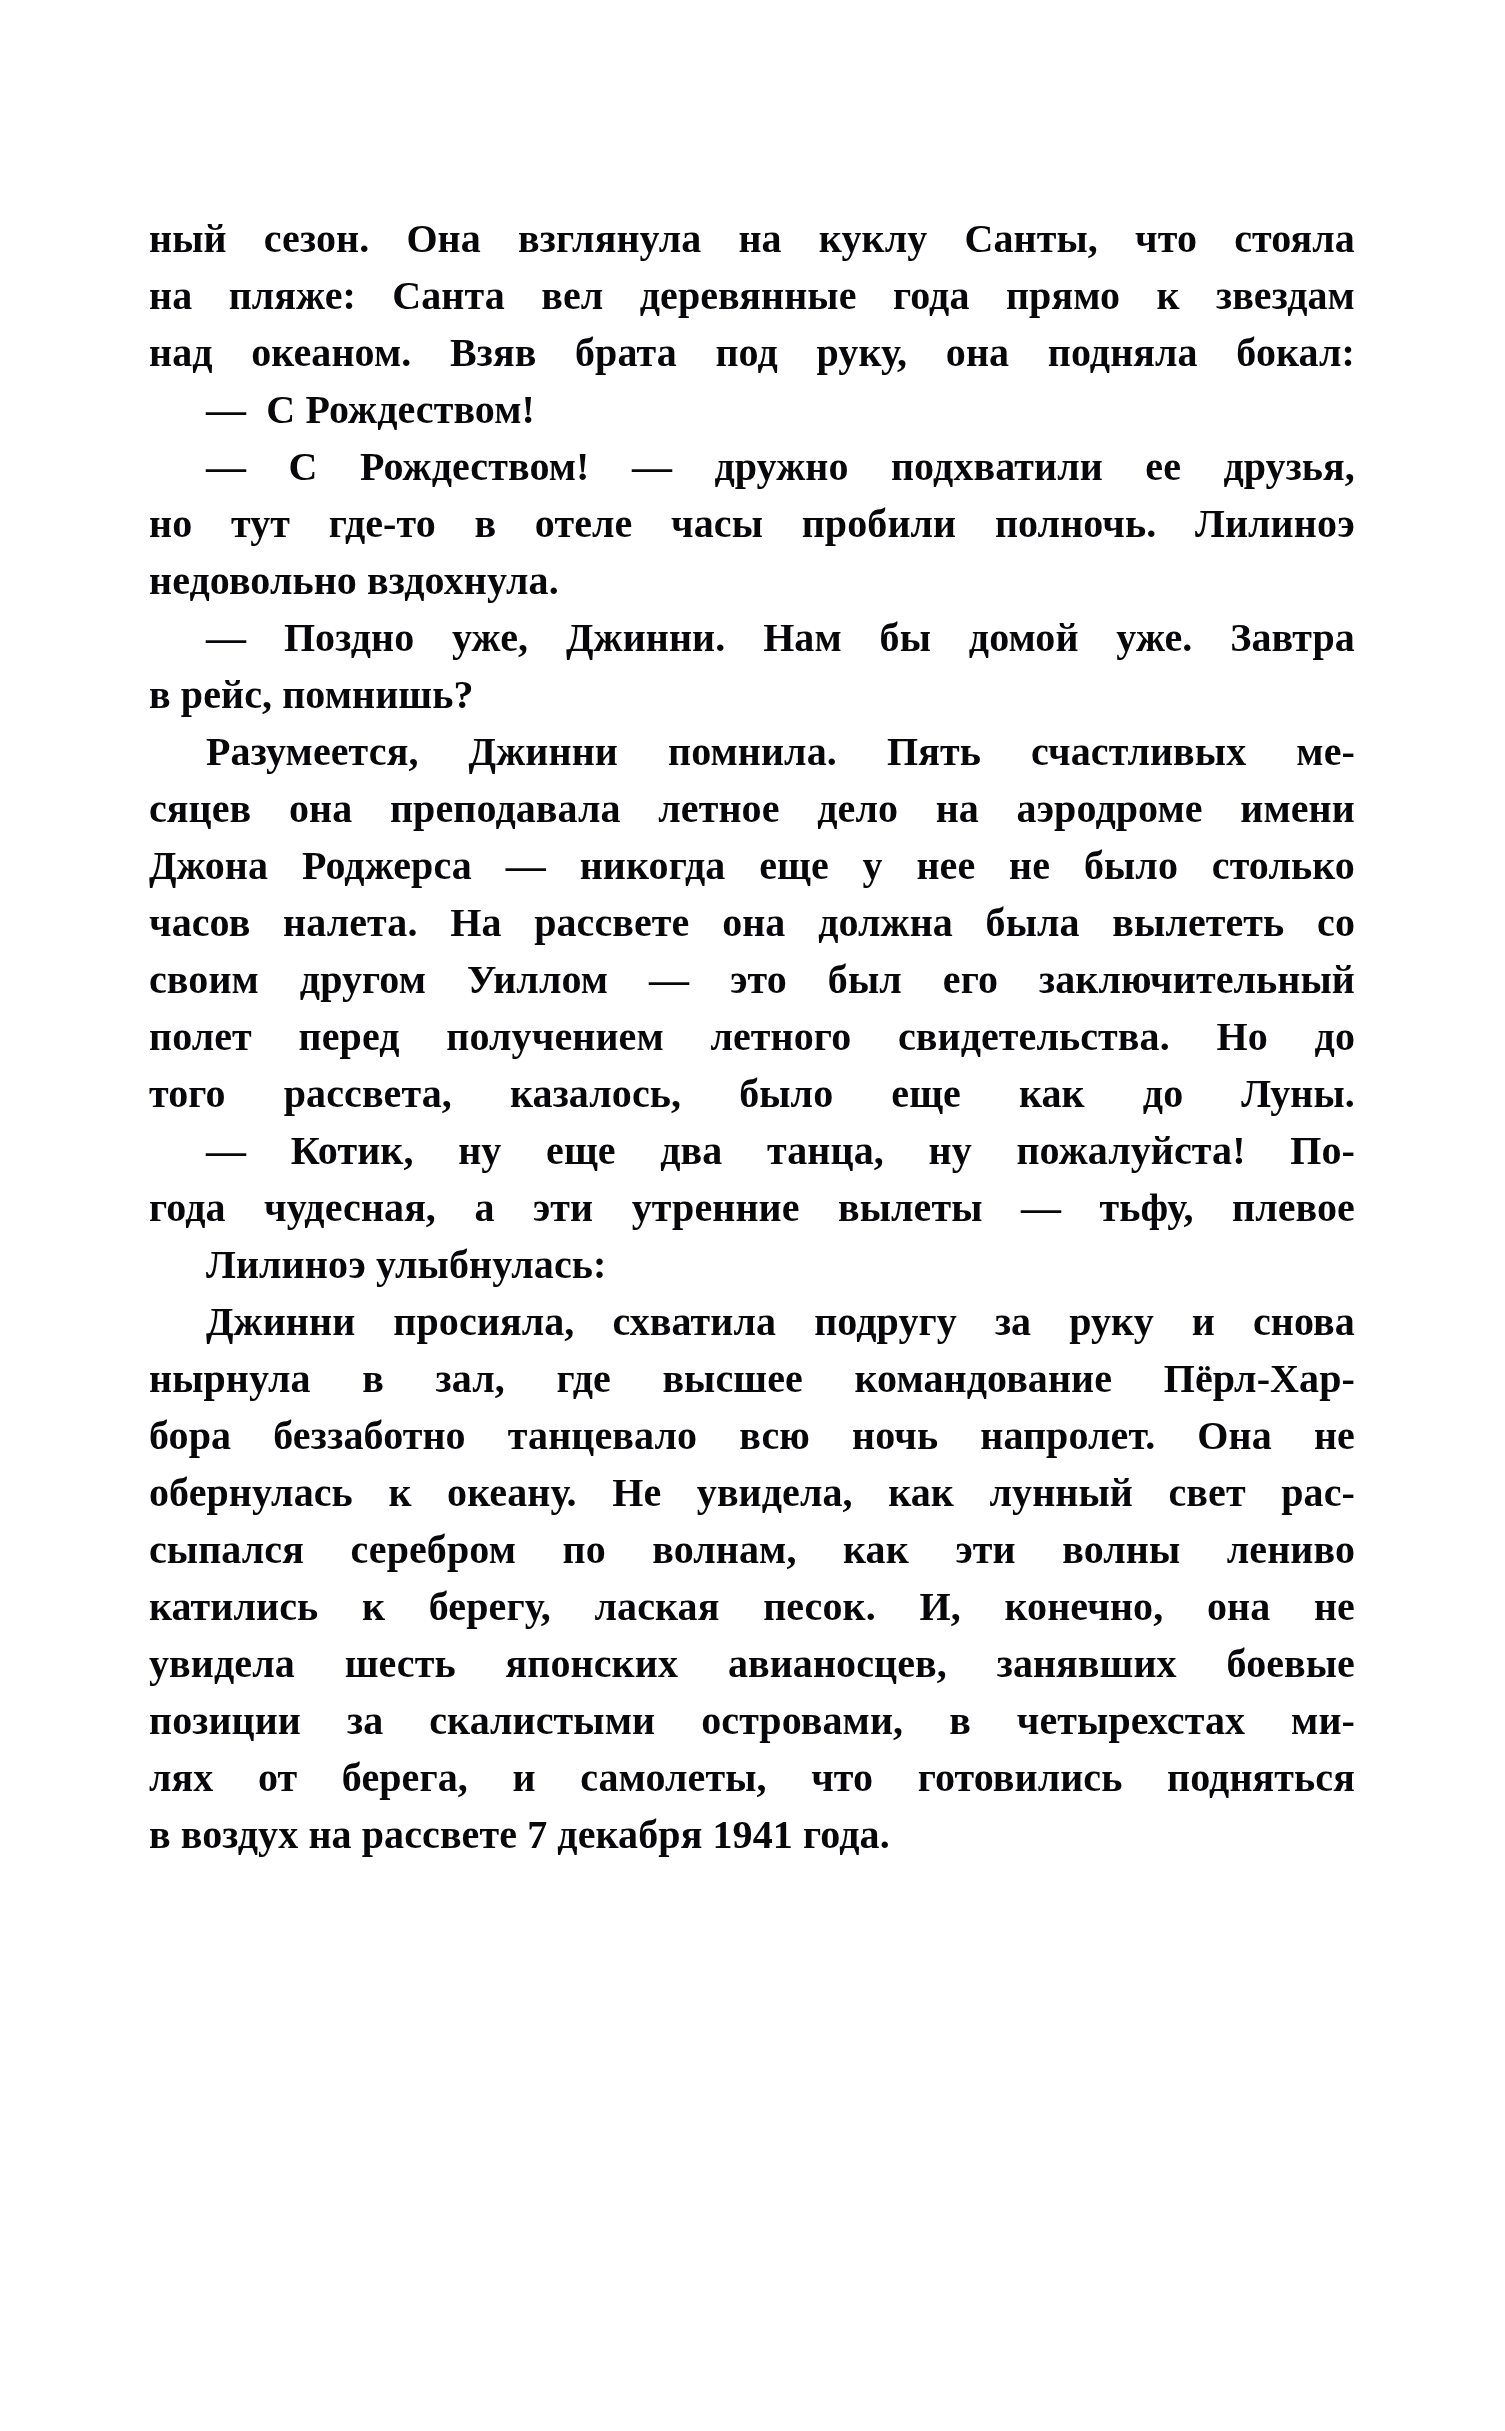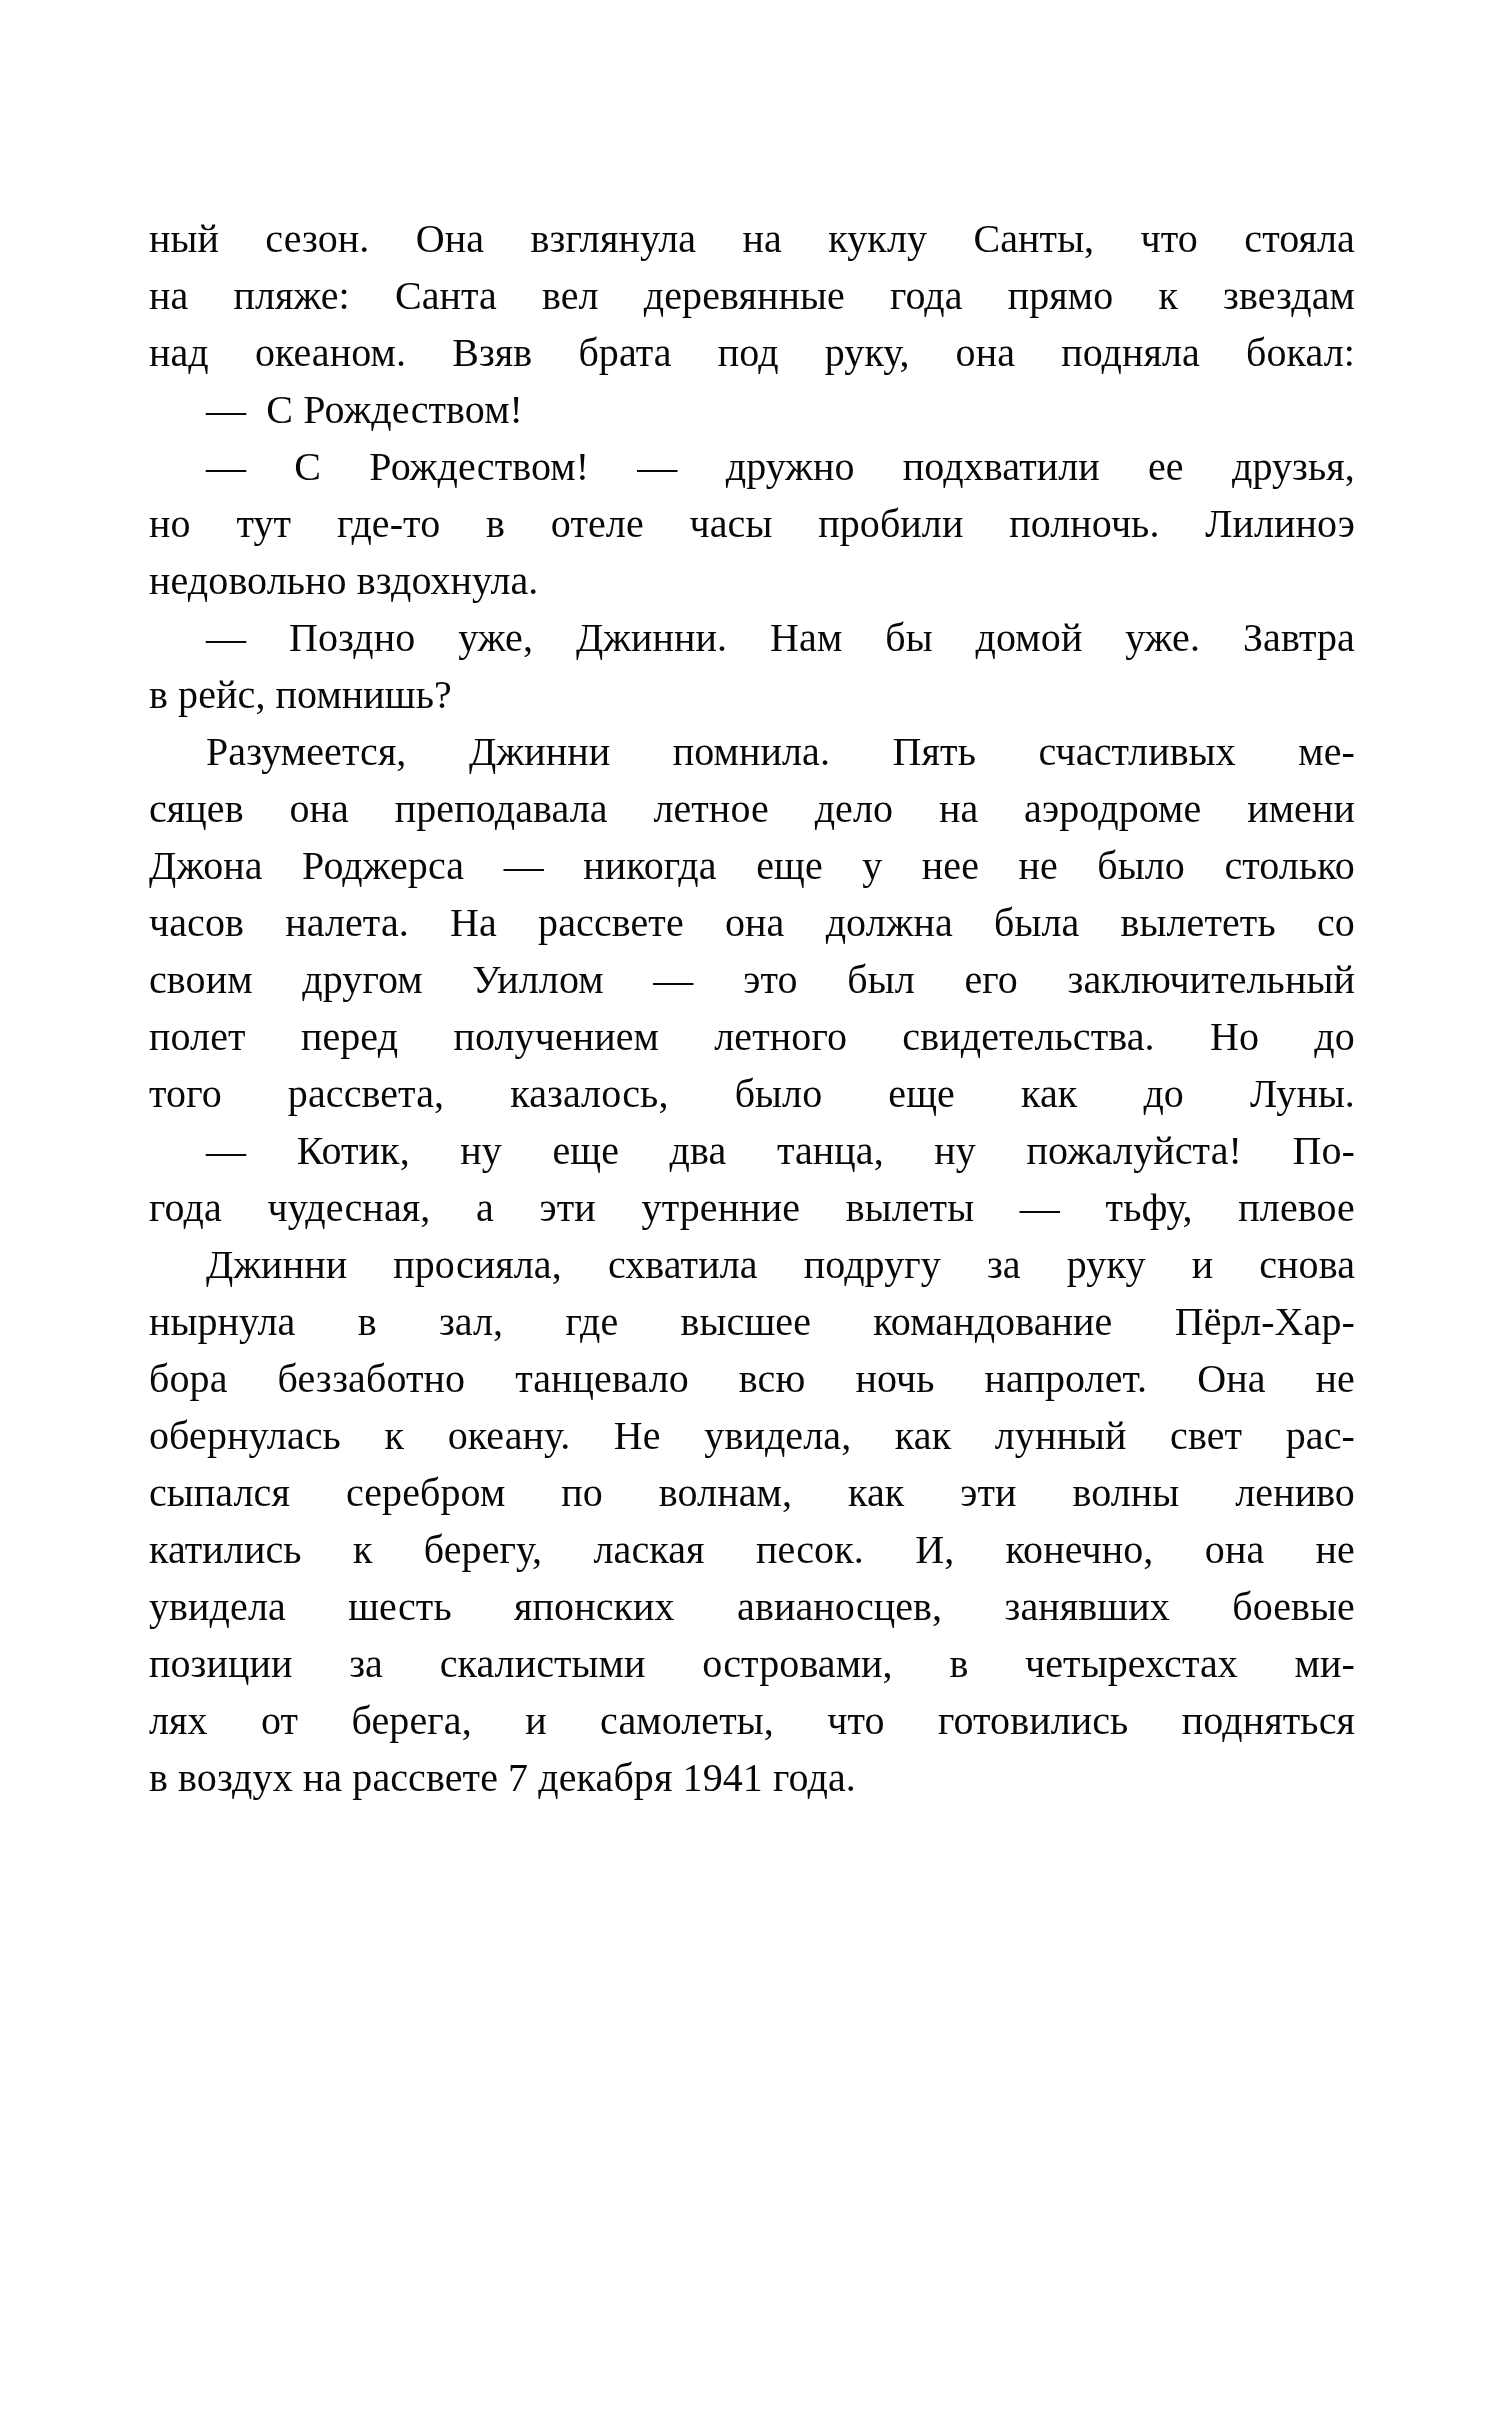--- a/index.html
+++ b/index.html
@@ -33,21 +33,21 @@
   }
 
   
   .ln {
     display: block;
     font-size: 40px;
     line-height: 57px;
     letter-spacing: 0.1px;
     white-space: pre;
     color: #08080a;
-    font-weight: 400;
+    font-weight: 700;
   }
 
   
   .ln.j {
     display: flex;
     justify-content: space-between;
   }
   .ln.j > span {
     white-space: pre;
   }
@@ -76,20 +76,21 @@
       <div class="ln">в рейс, помнишь?</div>
       <div class="ln j ind"><span>Разумеется,</span><span>Джинни</span><span>помнила.</span><span>Пять</span><span>счастливых</span><span>ме-</span></div>
       <div class="ln j"><span>сяцев</span><span>она</span><span>преподавала</span><span>летное</span><span>дело</span><span>на</span><span>аэродроме</span><span>имени</span></div>
       <div class="ln j"><span>Джона</span><span>Роджерса</span><span>—</span><span>никогда</span><span>еще</span><span>у</span><span>нее</span><span>не</span><span>было</span><span>столько</span></div>
       <div class="ln j"><span>часов</span><span>налета.</span><span>На</span><span>рассвете</span><span>она</span><span>должна</span><span>была</span><span>вылететь</span><span>со</span></div>
       <div class="ln j"><span>своим</span><span>другом</span><span>Уиллом</span><span>—</span><span>это</span><span>был</span><span>его</span><span>заключительный</span></div>
       <div class="ln j"><span>полет</span><span>перед</span><span>получением</span><span>летного</span><span>свидетельства.</span><span>Но</span><span>до</span></div>
       <div class="ln j"><span>того</span><span>рассвета,</span><span>казалось,</span><span>было</span><span>еще</span><span>как</span><span>до</span><span>Луны.</span></div>
       <div class="ln j ind-dash"><span>—</span><span>Котик,</span><span>ну</span><span>еще</span><span>два</span><span>танца,</span><span>ну</span><span>пожалуйста!</span><span>По-</span></div>
       <div class="ln j"><span>года</span><span>чудесная,</span><span>а</span><span>эти</span><span>утренние</span><span>вылеты</span><span>—</span><span>тьфу,</span><span>плевое</span></div>
+      <div class="ln ind">Лилиноэ улыбнулась:</div>
       <div class="ln j ind"><span>Джинни</span><span>просияла,</span><span>схватила</span><span>подругу</span><span>за</span><span>руку</span><span>и</span><span>снова</span></div>
       <div class="ln j"><span>нырнула</span><span>в</span><span>зал,</span><span>где</span><span>высшее</span><span>командование</span><span>Пёрл-Хар-</span></div>
       <div class="ln j"><span>бора</span><span>беззаботно</span><span>танцевало</span><span>всю</span><span>ночь</span><span>напролет.</span><span>Она</span><span>не</span></div>
       <div class="ln j"><span>обернулась</span><span>к</span><span>океану.</span><span>Не</span><span>увидела,</span><span>как</span><span>лунный</span><span>свет</span><span>рас-</span></div>
       <div class="ln j"><span>сыпался</span><span>серебром</span><span>по</span><span>волнам,</span><span>как</span><span>эти</span><span>волны</span><span>лениво</span></div>
       <div class="ln j"><span>катились</span><span>к</span><span>берегу,</span><span>лаская</span><span>песок.</span><span>И,</span><span>конечно,</span><span>она</span><span>не</span></div>
       <div class="ln j"><span>увидела</span><span>шесть</span><span>японских</span><span>авианосцев,</span><span>занявших</span><span>боевые</span></div>
       <div class="ln j"><span>позиции</span><span>за</span><span>скалистыми</span><span>островами,</span><span>в</span><span>четырехстах</span><span>ми-</span></div>
       <div class="ln j"><span>лях</span><span>от</span><span>берега,</span><span>и</span><span>самолеты,</span><span>что</span><span>готовились</span><span>подняться</span></div>
       <div class="ln">в воздух на рассвете 7 декабря 1941 года.</div>

